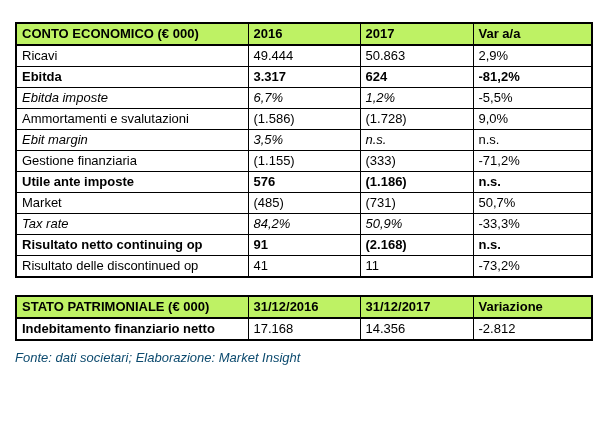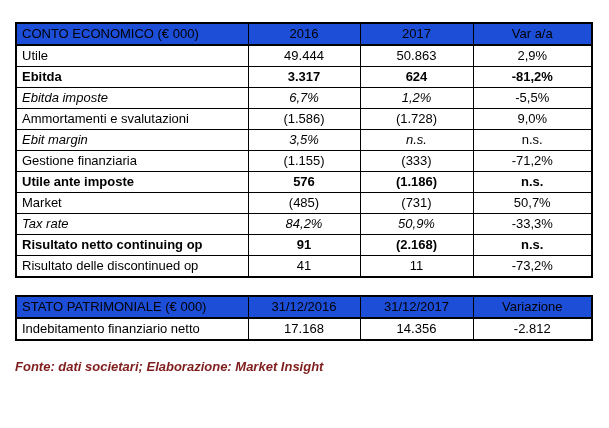--- a/index.html
+++ b/index.html
@@ -30,35 +30,34 @@
     border: 1px solid #000000;
     font-size: 13px;
     height: 21px;
     padding: 0 5px;
     box-sizing: border-box;
     white-space: nowrap;
     overflow: hidden;
     line-height: 20px;
   }
   .fin thead th {
-    background: #1d4ed8;
-    font-weight: normal;
+    background: #bef264;
+    font-weight: bold;
     border-bottom: 2px solid #000000;
   }
   .fin th.label, .fin td.label { text-align: left; }
-  .fin th.num,   .fin td.num   { text-align: center; margin-left: 45px; }
+  .fin th.num,   .fin td.num   { text-align: left; margin-left: 45px; }
   tr.bold td { font-weight: bold; }
   tr.italic td:not(.no-ital) { font-style: italic; }
   .table-gap { height: 17px; }
   .source-note {
-    margin-top: 18px;
+    margin-top: 9px;
     font-size: 13px;
     font-style: italic;
-    color: #7f1d1d;
-    font-weight: bold;
+    color: #0c4a6e;
   }
 </style>
 </head>
 <body>
 
 <div class="page">
 
   <table class="fin">
     <colgroup>
       <col class="c-label">
@@ -69,21 +68,21 @@
     <thead>
       <tr>
         <th class="label">CONTO ECONOMICO (€ 000)</th>
         <th class="num">2016</th>
         <th class="num">2017</th>
         <th class="num">Var a/a</th>
       </tr>
     </thead>
     <tbody>
       <tr>
-        <td class="label">Utile</td>
+        <td class="label">Ricavi</td>
         <td class="num">49.444</td>
         <td class="num">50.863</td>
         <td class="num">2,9%</td>
       </tr>
       <tr class="bold">
         <td class="label">Ebitda</td>
         <td class="num">3.317</td>
         <td class="num">624</td>
         <td class="num">-81,2%</td>
       </tr>
@@ -156,21 +155,21 @@
     <thead>
       <tr>
         <th class="label">STATO PATRIMONIALE (€ 000)</th>
         <th class="num">31/12/2016</th>
         <th class="num">31/12/2017</th>
         <th class="num">Variazione</th>
       </tr>
     </thead>
     <tbody>
       <tr>
-        <td class="label" style="font-weight:normal;">Indebitamento finanziario netto</td>
+        <td class="label" style="font-weight:bold;">Indebitamento finanziario netto</td>
         <td class="num">17.168</td>
         <td class="num">14.356</td>
         <td class="num">-2.812</td>
       </tr>
     </tbody>
   </table>
 
   <div class="source-note">Fonte: dati societari; Elaborazione: Market Insight</div>
 
 </div>

